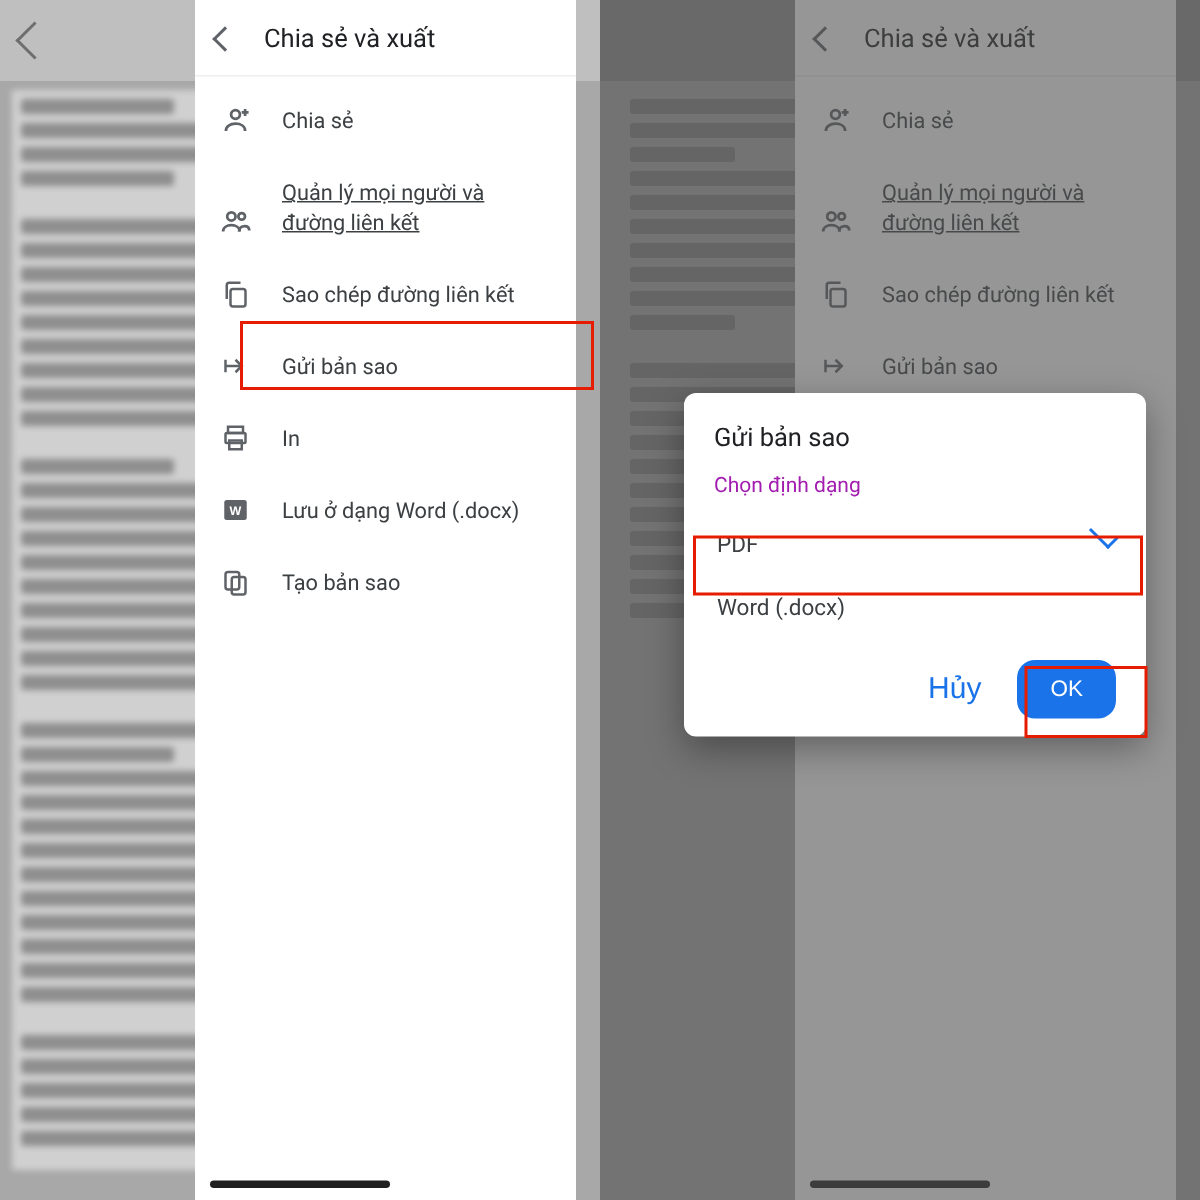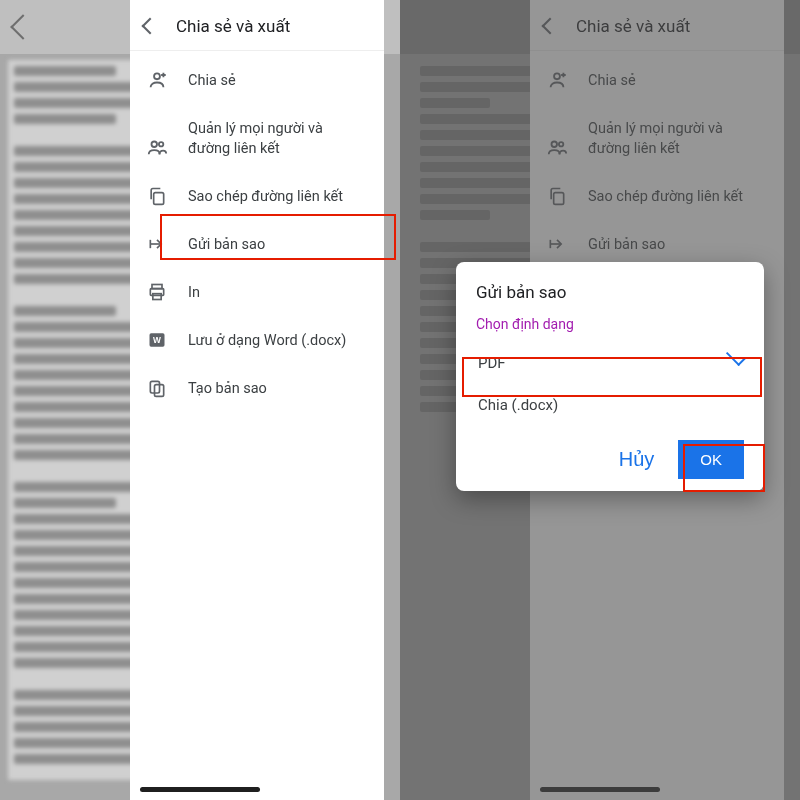--- a/index.html
+++ b/index.html
@@ -105,21 +105,21 @@
     font-size:14.5px;
     color:#3c4043;
   }
   .menu-item .mi-icon {
     width:22px;
     flex:0 0 22px;
     display:flex; align-items:center; justify-content:center;
     color:#5f6368;
   }
   .menu-item .mi-text { flex:1; line-height:1.35; }
-  .menu-item.twoline .mi-text { white-space:normal; }
+  .menu-item.twoline .mi-text { white-space:normal;text-decoration:underline; }
 
   .highlight-box {
     position:absolute;
     border:2px solid #e51c00;
     pointer-events:none;
     z-index:60;
   }
 
   .home-bar {
     position:absolute;
@@ -175,21 +175,21 @@
   .dialog .btn-row {
     display:flex; justify-content:flex-end; gap:18px;
     margin-top:8px; padding-top:6px;
   }
   .dialog .btn-cancel {
     color:#1a73e8; font-size:20px; padding:8px 6px;
     background:none; border:none;
   }
   .dialog .btn-ok {
     background:#1a73e8; color:#fff;
-    border:none; border-radius:0;
+    border:none; border-radius:12px;
     padding:9px 22px; font-size:15px;
   }
 
   
   svg { display:block; }
 </style>
 </head>
 <body>
 
 <div class="outer">
@@ -455,21 +455,21 @@
 
     <div class="dialog">
       <div class="dlg-title">Gửi bản sao</div>
       <div class="dlg-sub">Chọn định dạng</div>
 
       <div class="opt">
         <span>PDF</span>
         <span class="check"></span>
       </div>
       <div class="opt">
-        <span>Chia (.docx)</span>
+        <span>Word (.docx)</span>
       </div>
 
       <div class="btn-row">
         <button class="btn-cancel">Hủy</button>
         <button class="btn-ok">OK</button>
       </div>
     </div>
 
     <div class="highlight-box" style="left:62px; top:357px; width:300px; height:40px;"></div>
     <div class="highlight-box" style="left:283px; top:444px; width:82px; height:48px;"></div>

